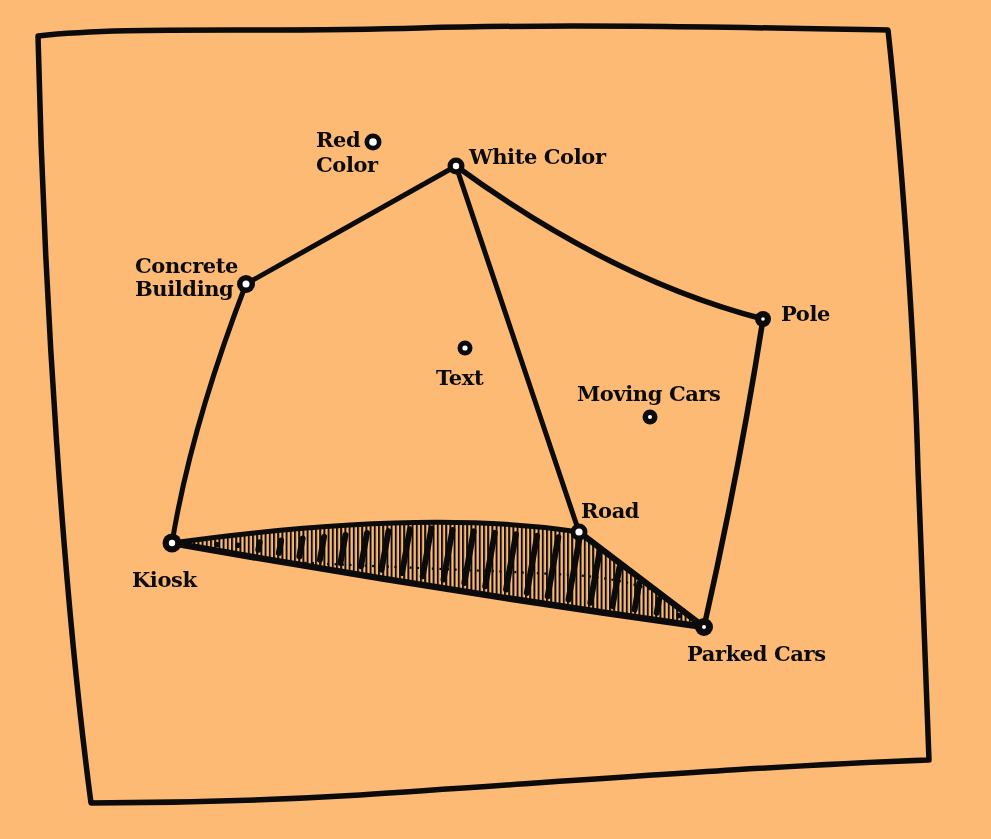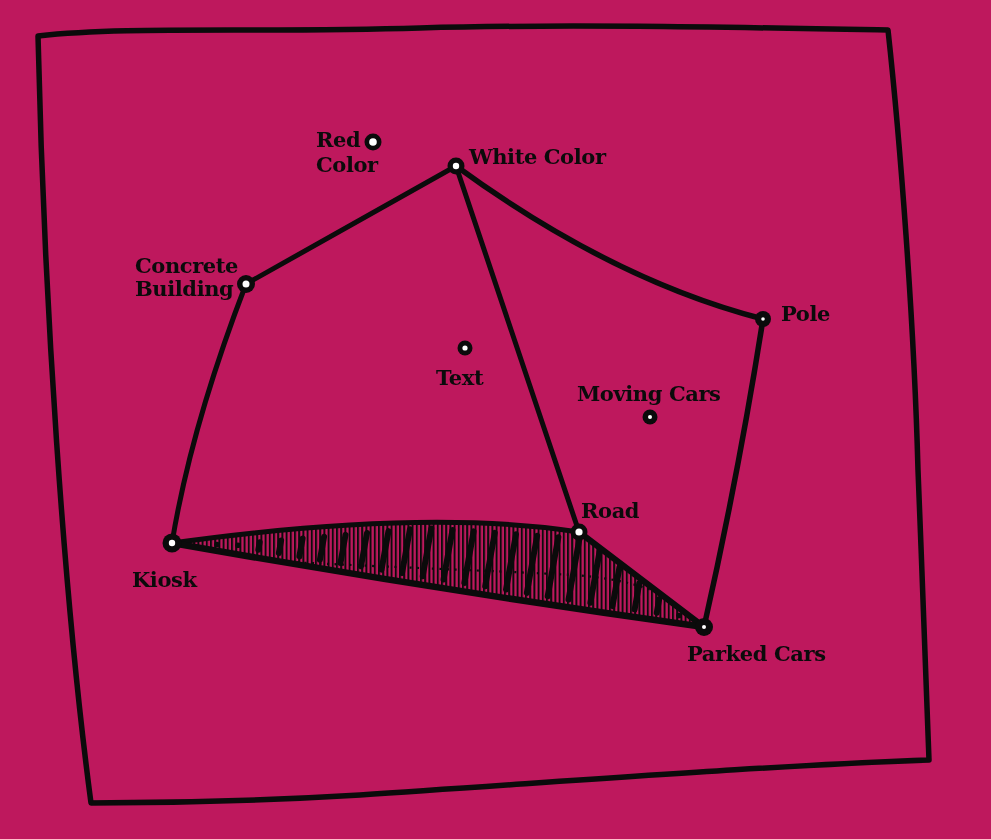--- a/index.html
+++ b/index.html
@@ -1,17 +1,17 @@
 <!DOCTYPE html>
 <html><head>
 <meta charset="utf-8">
 <style>
   html,body{margin:0;padding:0;background:#ffffff;}
   body{width:991px;height:839px;overflow:hidden;}
-  .stage{position:relative;width:991px;height:839px;background:#be185d;}
+  .stage{position:relative;width:991px;height:839px;background:#fdba74;}
   svg{display:block;}
   text{font-family:"DejaVu Serif","Liberation Serif",serif;font-weight:bold;letter-spacing:-0.4px;}
 </style>
 </head>
 <body>
 
 <div class="stage">
   <svg id="scene" width="991" height="839" viewBox="0 0 991 839">
       <defs>
         <pattern id="vlines" patternUnits="userSpaceOnUse" width="4.2" height="10">

